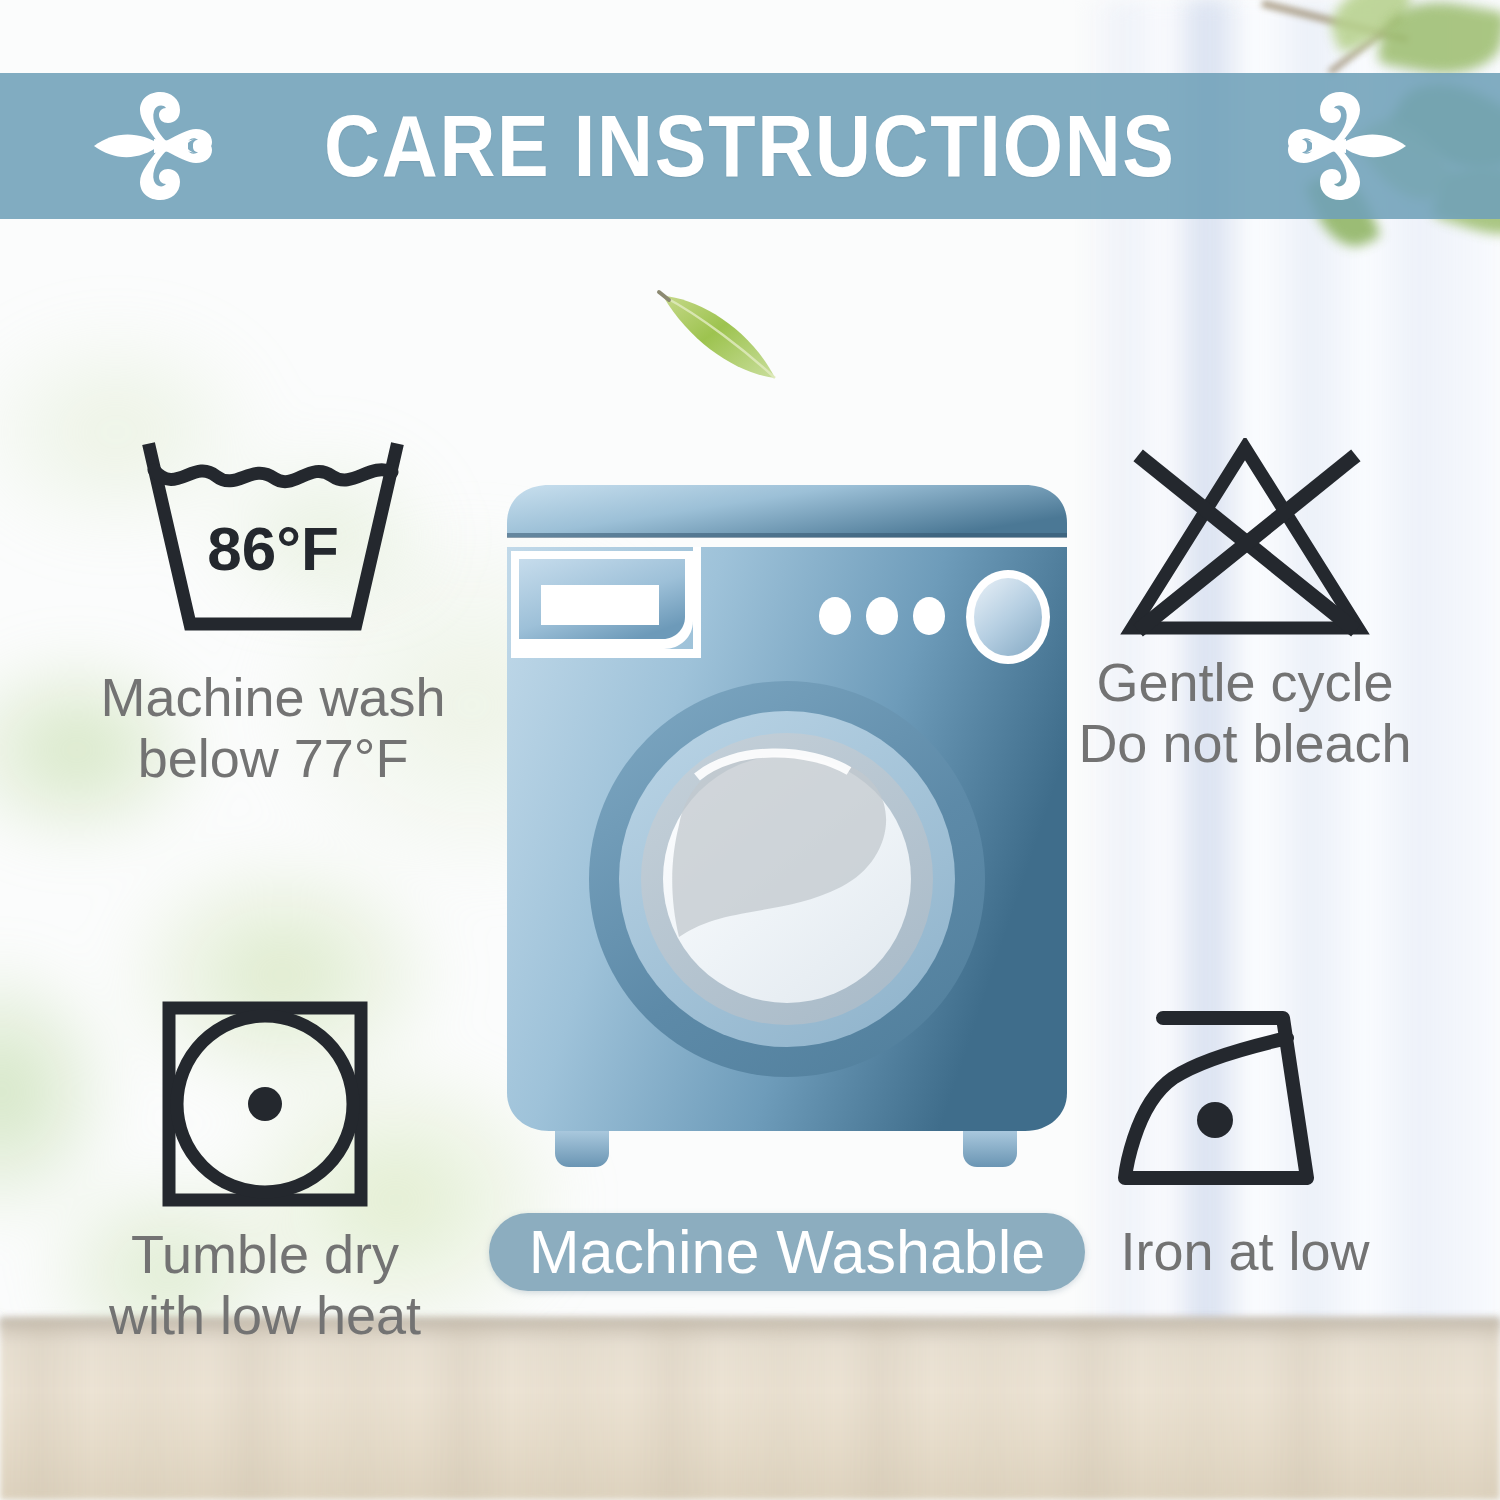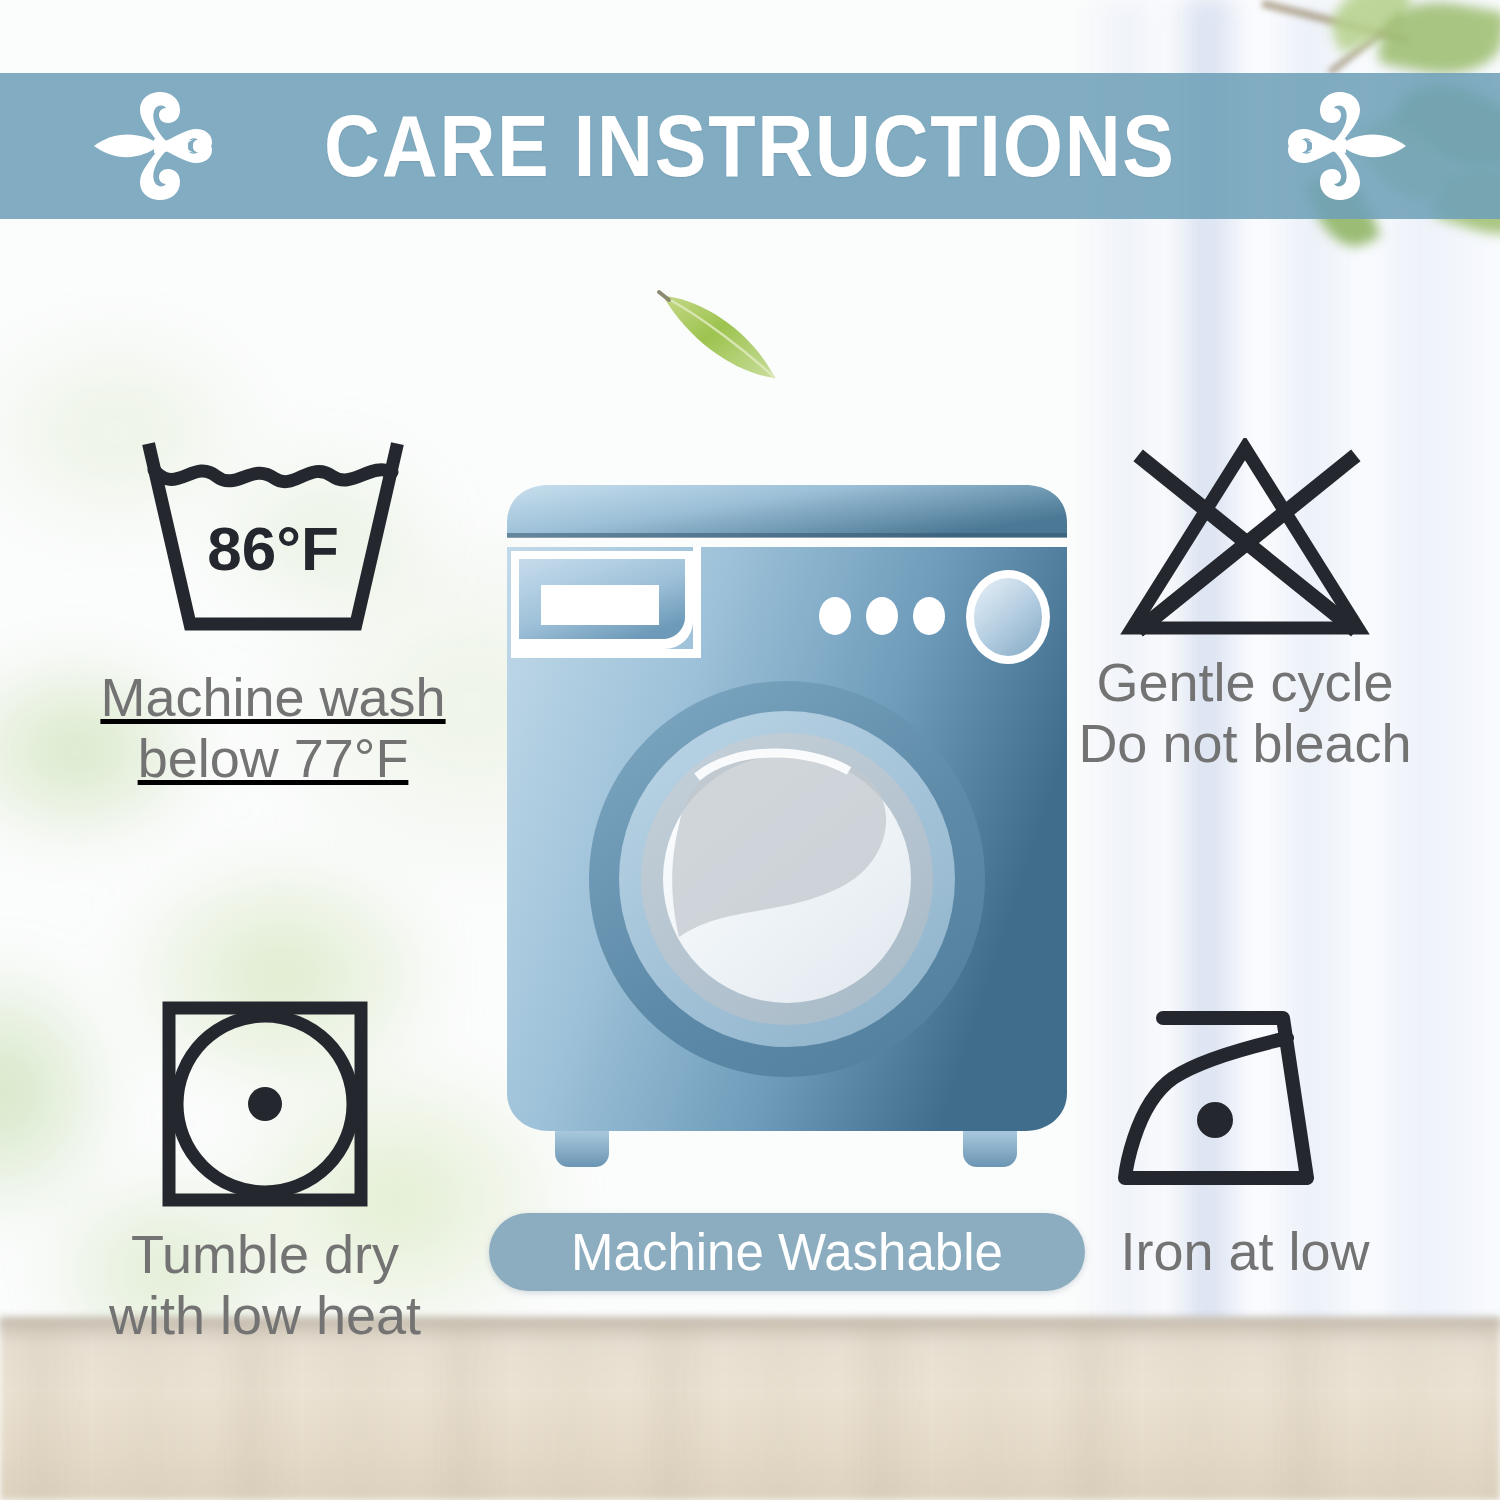--- a/index.html
+++ b/index.html
@@ -186,21 +186,21 @@
   .cell .glyph { display: block; }
   .cell .caption {
     margin-top: 14px;
     color: #737373;
     font-size: 54px;
     line-height: 1.13;
     text-align: center;
     white-space: nowrap;
   }
 
-  #cell-wash   { left: 18px;   top: 438px; width: 510px; text-decoration: underline; }
+  #cell-wash   { left: 18px;   top: 438px; width: 510px; }
   #cell-bleach { left: 1000px; top: 438px; width: 490px; }
   #cell-dry    { left: 10px;   top: 998px; width: 510px; }
   #cell-iron   { left: 1000px; top: 998px; width: 490px; gap: 9px; }
 
   
   .machine {
     position: absolute;
     left: 497px;
     top: 475px;
     width: 578px;
@@ -216,21 +216,21 @@
     height: 78px;
     border-radius: 39px;
     background: #8cadbf;
     display: flex;
     align-items: center;
     justify-content: center;
     box-shadow: 0 2px 6px rgba(90,120,140,0.25);
   }
   .badge-text {
     color: #ffffff;
-    font-size: 51px;
+    font-size: 61px;
     line-height: 1;
     white-space: nowrap;
   }
 
   
   .float-leaf {
     position: absolute;
     left: 655px;
     top: 282px;
     width: 155px;

